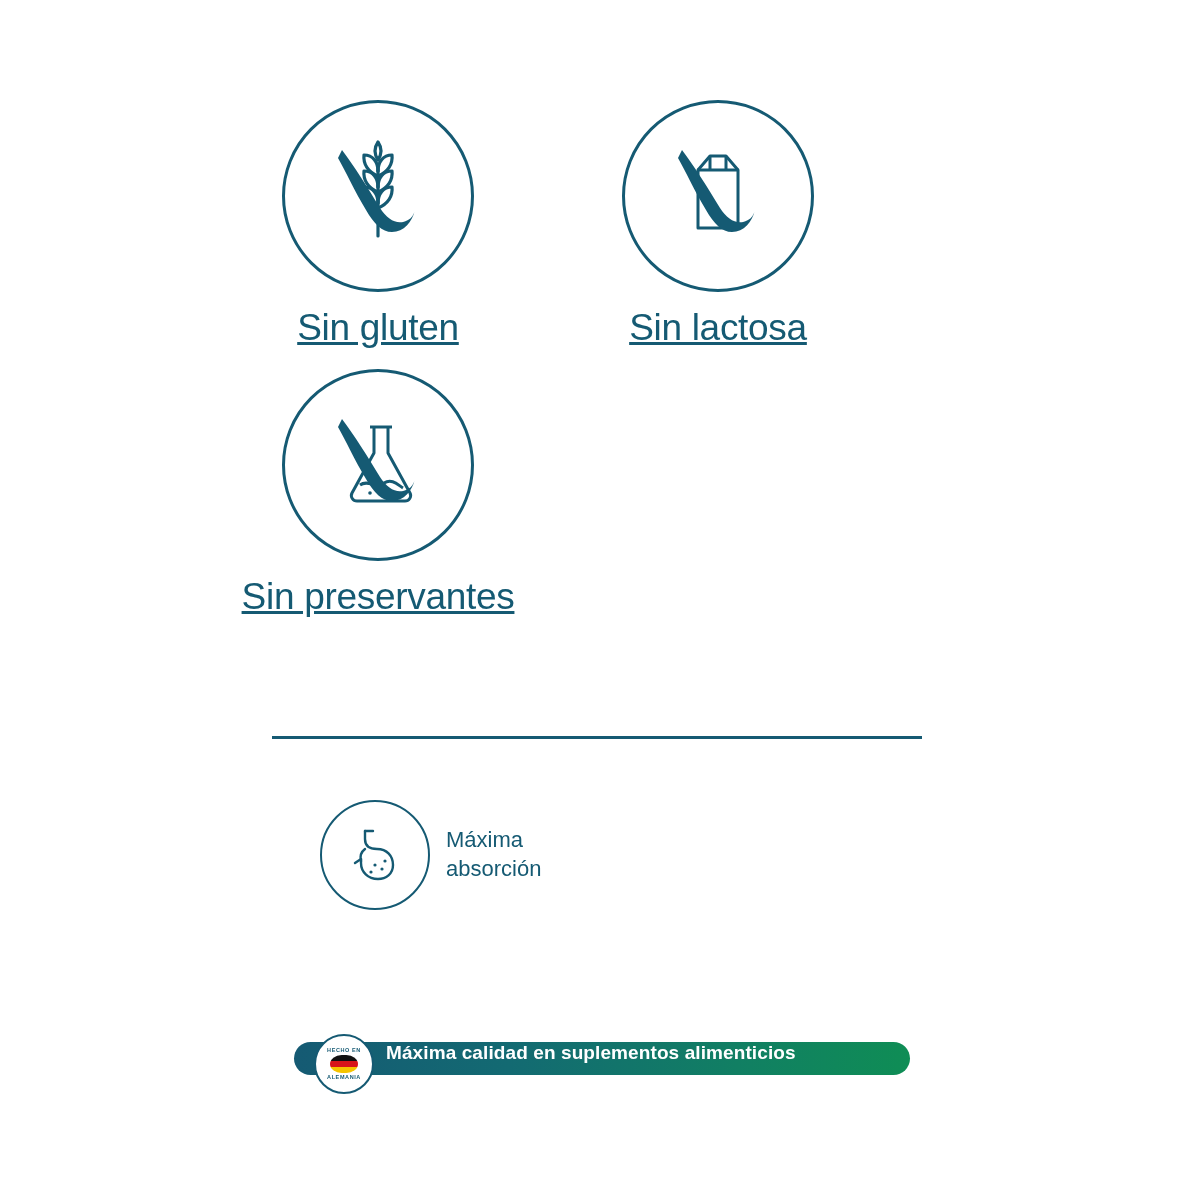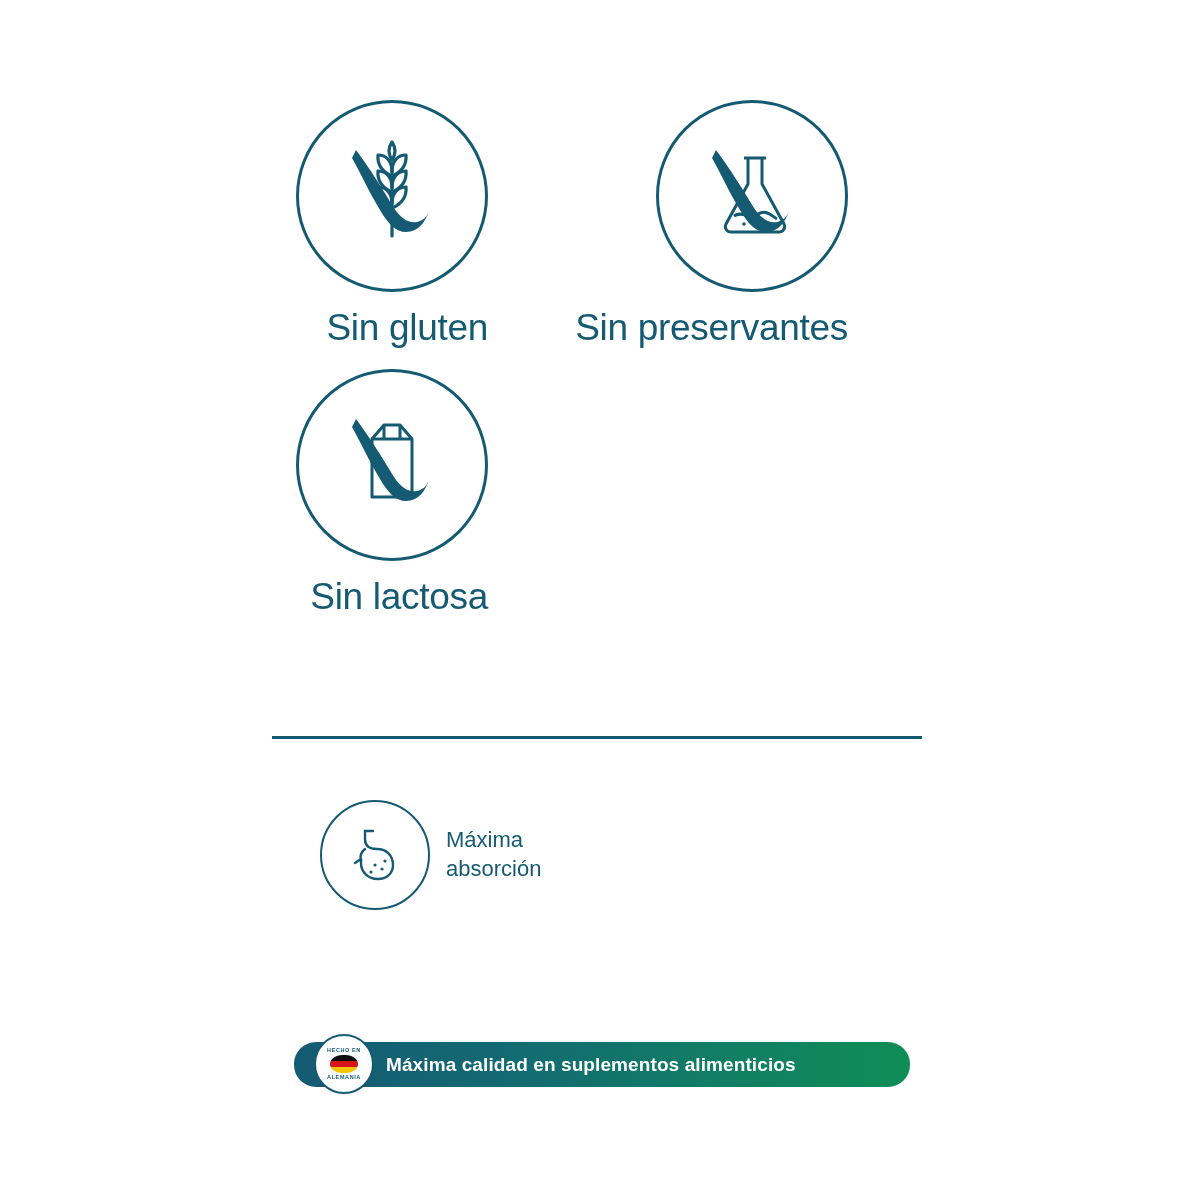--- a/index.html
+++ b/index.html
@@ -28,21 +28,22 @@
     top: 100px;
     width: 680px;
     display: grid;
     grid-template-columns: 220px 260px;
     grid-column-gap: 100px;
     grid-row-gap: 20px;
   }
   .badge {
     display: flex;
     flex-direction: column;
-    align-items: flex-end;
+    align-items: center;
+    text-decoration: underline;
   }
   .badge-circle {
     width: 192px;
     height: 192px;
     border: 3.5px solid #155a73;
     border-radius: 50%;
     display: flex;
     align-items: center;
     justify-content: center;
     box-sizing: border-box;
@@ -97,25 +98,24 @@
     color: #155a73;
     max-width: 160px;
   }
 
   
   .banner {
     position: absolute;
     left: 294px;
     top: 1042px;
     width: 616px;
-    height: 45px;
+    height: 33px;
     border-radius: 22px;
     background: linear-gradient(90deg, #155a73 0%, #136a72 35%, #117f63 72%, #0f8d55 100%);
     display: flex;
-    align-items: center;
   }
   .banner-text {
     color: #ffffff;
     font-size: 19px;
     font-weight: bold;
     margin-left: 92px;
     letter-spacing: 0.1px;
     white-space: nowrap;
   }
   .banner-seal {
@@ -184,48 +184,48 @@
       </div>
       <div class="badge-label">Sin gluten</div>
     </div>
 
 
     <div class="badge">
       <div class="badge-circle">
         <span>
           <svg width="140" height="140" viewBox="0 0 140 140">
             <g fill="none" stroke="#155a73" stroke-width="3" stroke-linejoin="round">
+              <path d="M50 46 L90 46 L90 104 L50 104 Z"></path>
+              <path d="M50 46 L62 32 L78 32 L90 46"></path>
+              <path d="M62 32 L62 46"></path>
+              <path d="M78 32 L78 46"></path>
+            </g>
+            <path d="M34 26 C46 42 60 64 72 84 C80 96 90 102 100 96 C104 94 106 90 107 86 C104 98 96 108 84 108 C74 108 66 100 58 86 C46 66 38 48 30 34 Z" fill="#155a73"></path>
+          </svg>
+        </span>
+      </div>
+      <div class="badge-label">Sin lactosa</div>
+    </div>
+
+    <div class="badge">
+      <div class="badge-circle">
+        <span>
+          <svg width="140" height="140" viewBox="0 0 140 140">
+            <g fill="none" stroke="#155a73" stroke-width="3" stroke-linejoin="round">
               <path d="M62 34 L84 34"></path>
               <path d="M66 34 L66 60 L44 100 C42 104 45 108 49 108 L97 108 C101 108 104 104 102 100 L80 60 L80 34"></path>
               <path d="M52 92 C60 86 68 96 76 90 C84 85 90 92 95 95"></path>
               <circle cx="62" cy="100" r="1.8" fill="#155a73" stroke="none"></circle>
               <circle cx="74" cy="102" r="1.8" fill="#155a73" stroke="none"></circle>
             </g>
             <path d="M34 26 C46 42 60 64 72 84 C80 96 90 102 100 96 C104 94 106 90 107 86 C104 98 96 108 84 108 C74 108 66 100 58 86 C46 66 38 48 30 34 Z" fill="#155a73"></path>
           </svg>
         </span>
       </div>
       <div class="badge-label">Sin preservantes</div>
-    </div>
-
-    <div class="badge">
-      <div class="badge-circle">
-        <span>
-          <svg width="140" height="140" viewBox="0 0 140 140">
-            <g fill="none" stroke="#155a73" stroke-width="3" stroke-linejoin="round">
-              <path d="M50 46 L90 46 L90 104 L50 104 Z"></path>
-              <path d="M50 46 L62 32 L78 32 L90 46"></path>
-              <path d="M62 32 L62 46"></path>
-              <path d="M78 32 L78 46"></path>
-            </g>
-            <path d="M34 26 C46 42 60 64 72 84 C80 96 90 102 100 96 C104 94 106 90 107 86 C104 98 96 108 84 108 C74 108 66 100 58 86 C46 66 38 48 30 34 Z" fill="#155a73"></path>
-          </svg>
-        </span>
-      </div>
-      <div class="badge-label">Sin lactosa</div>
     </div>
 
   </div>
 
   <div class="divider"></div>
 
   <div class="features">
 
     <div class="feature">
       <div class="feature-circle">

